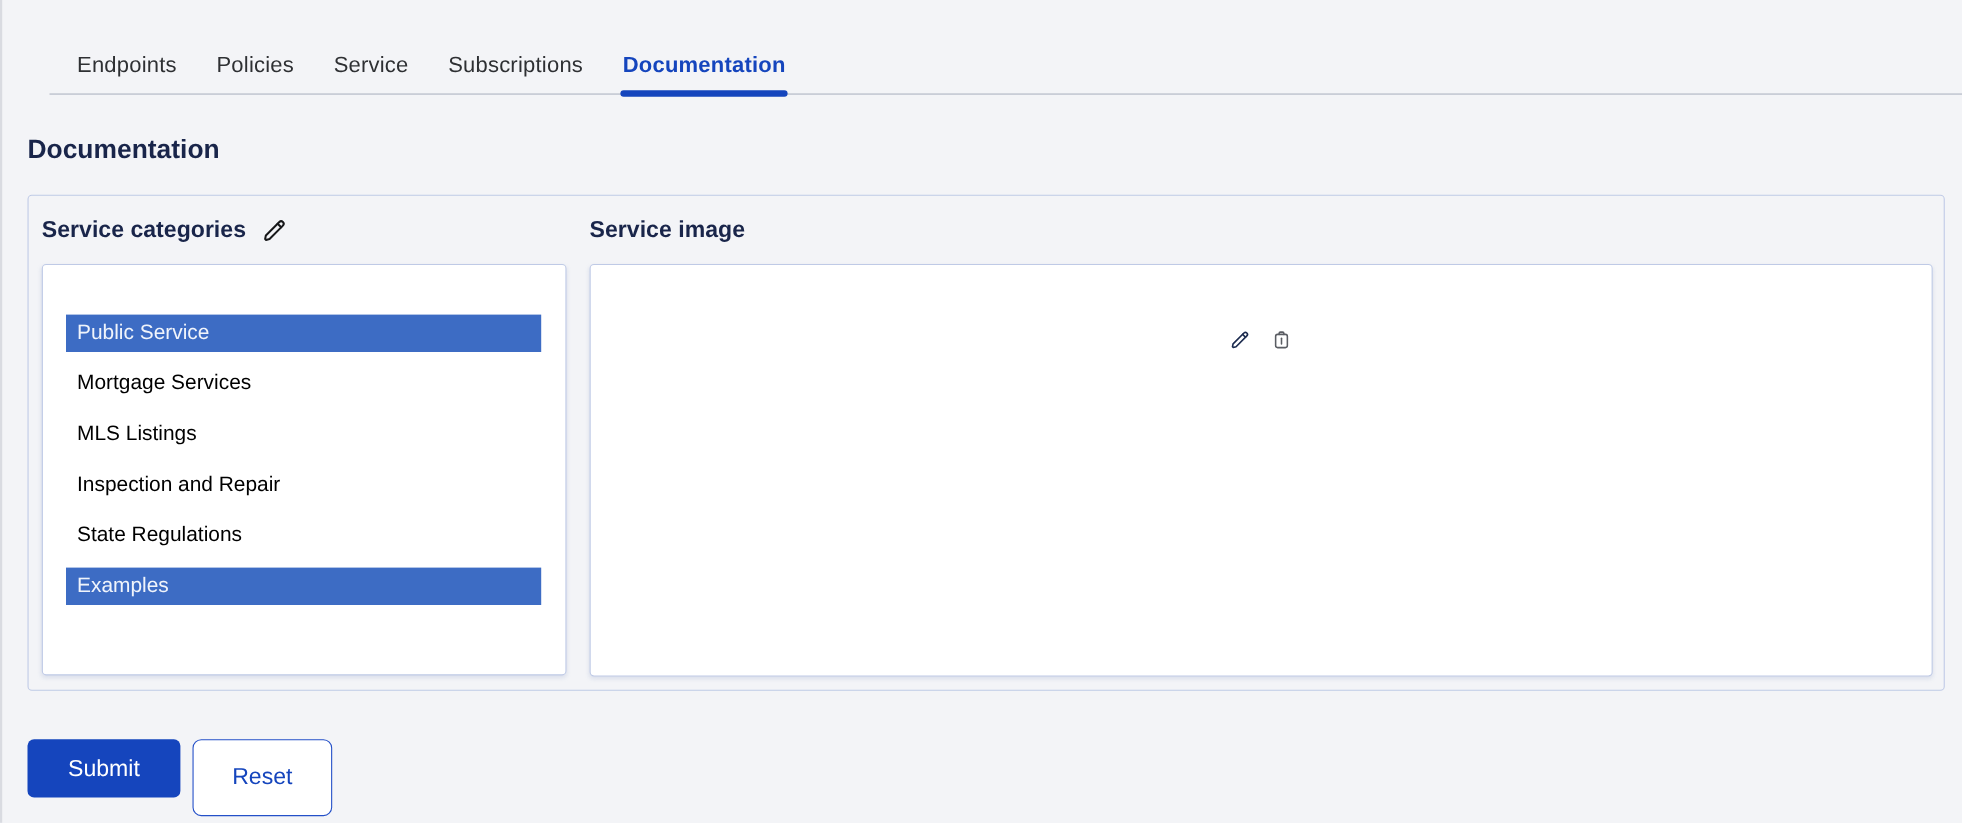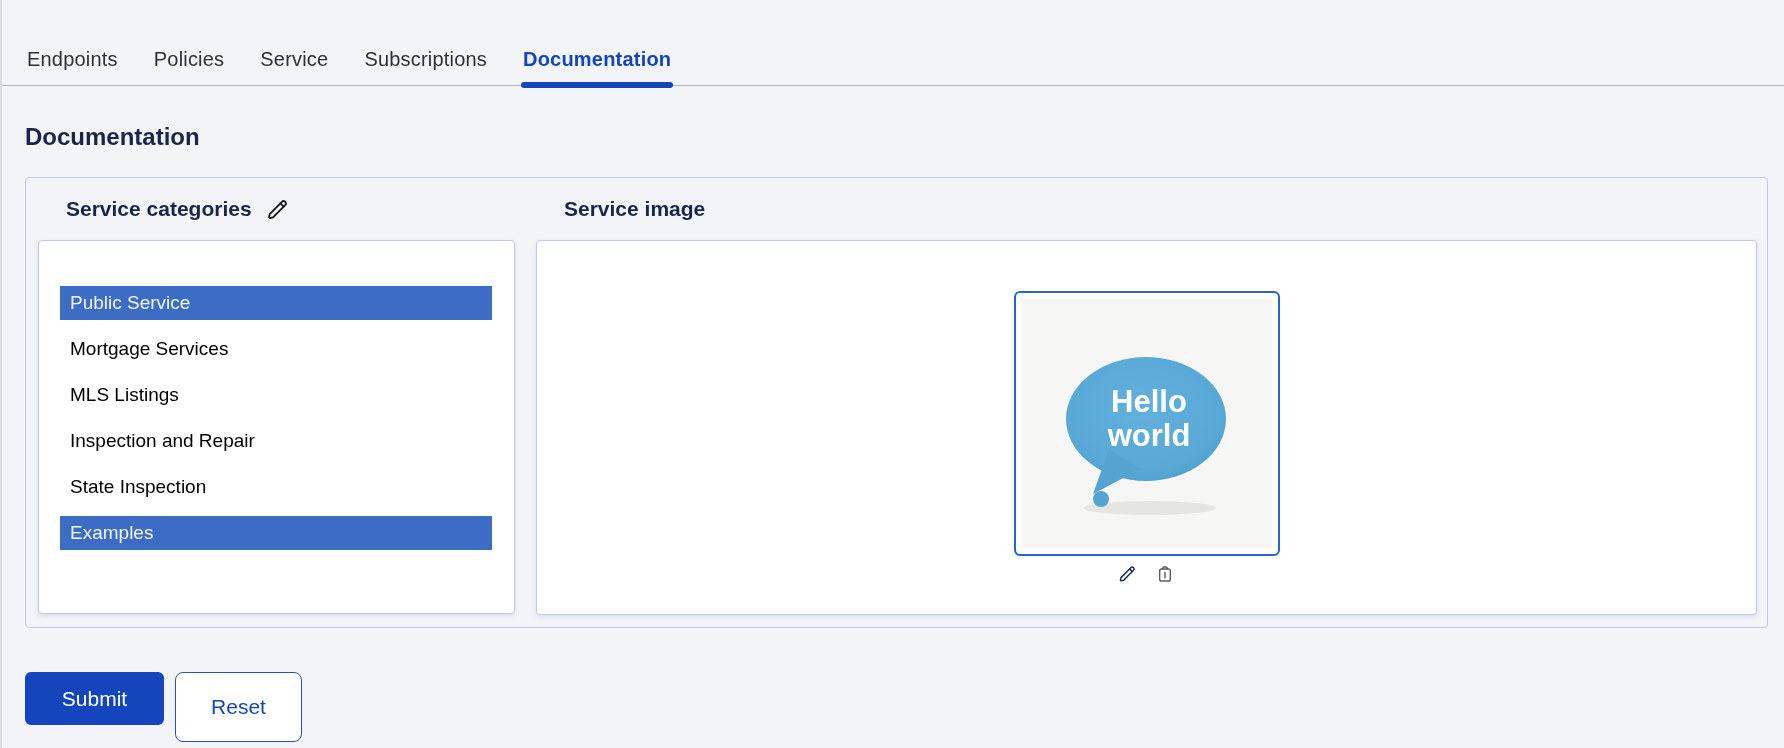--- a/index.html
+++ b/index.html
@@ -12,21 +12,21 @@
     position:relative;
     border-left:2px solid #d9dbe1;
     overflow:hidden;
   }
 
   
   .tabbar {
     height:86px;
     border-bottom:1px solid #aeb4c2;
     display:flex; align-items:flex-end;
-    padding-left:23px; gap:32px;
+    padding-left:23px; gap:32px;margin-left:43px;
   }
   .tab {
     font-size:20px; color:#2e3033;
     padding:0 2px 14px; position:relative; cursor:pointer;
     letter-spacing:.2px;
   }
   .tab.active { color:#1545bd; font-weight:bold; }
   .tab.active::after {
     content:""; position:absolute; left:0; right:0; bottom:-3px;
     height:6px; border-radius:3px; background:#1545bd;
@@ -57,21 +57,21 @@
   }
   .doc-item {
     height:37px; display:flex; align-items:center;
     padding-left:10px; font-size:17px; font-weight:bold; color:#1b2a4e;
     cursor:pointer;
   }
   .doc-item.selected { background:#3d6cc4; }
 
   
   .cats-col { width:500px; flex:none; padding:17px 11px 0 12px; }
-  .col-title-row { display:flex; align-items:center; gap:14px; margin-bottom:17px; height:28px;margin-left:28px; }
+  .col-title-row { display:flex; align-items:center; gap:14px; margin-bottom:17px; height:28px; }
   .col-title { font-size:21px; font-weight:bold; color:#19254a; }
   .title-edit-icon { width:26px; height:26px; color:#17181a; cursor:pointer; }
   .cats-box {
     width:477px; height:374px;
     background:#fff; border:1px solid #bfcae6; border-radius:4px;
     box-shadow:0 2px 4px rgba(120,140,190,.20);
     padding:45px 22px 0 21px;
   }
   .cat-item {
     height:34px; margin-bottom:12px;
@@ -140,49 +140,30 @@
           <path d="M3.6 20.4l2.9-.7L17.7 8.4a2.1 2.1 0 0 0-3-3L3.4 16.7l-.6 2.9.8.8z"></path>
           <path d="M13.3 6.8l3 3"></path>
         </svg>
       </span>
     </div>
     <div class="cats-box">
       <div class="cat-item selected">Public Service</div>
       <div class="cat-item">Mortgage Services</div>
       <div class="cat-item">MLS Listings</div>
       <div class="cat-item">Inspection and Repair</div>
-      <div class="cat-item">State Inspection</div>
+      <div class="cat-item">State Regulations</div>
       <div class="cat-item selected">Examples</div>
     </div>
   </div>
 
   <div class="image-col">
     <div class="col-title-row">
       <span class="col-title">Service image</span>
     </div>
     <div class="image-box">
-      <div class="image-card">
-        <div class="img">
-          <svg viewBox="0 0 250 249" width="100%" height="100%">
-            <defs>
-              <radialGradient id="bubbleGrad" cx="48%" cy="42%" r="65%">
-                <stop offset="0%" stop-color="#63b0dc"></stop>
-                <stop offset="78%" stop-color="#58a8d5"></stop>
-                <stop offset="100%" stop-color="#4d9dca"></stop>
-              </radialGradient>
-            </defs>
-            <ellipse cx="128" cy="209" rx="66" ry="7" fill="#e5e5e2"></ellipse>
-            <ellipse cx="124" cy="120" rx="80" ry="62" fill="url(#bubbleGrad)"></ellipse>
-            <path d="M118 170 L71 195 L87 150 Z" fill="#54a4d2"></path>
-            <circle cx="79" cy="200" r="8" fill="#54a4d2"></circle>
-            <text x="127" y="113" text-anchor="middle" fill="#ffffff" font-size="31" font-weight="bold" font-family="Liberation Sans, sans-serif">Hello</text>
-            <text x="127" y="147" text-anchor="middle" fill="#ffffff" font-size="31" font-weight="bold" font-family="Liberation Sans, sans-serif">world</text>
-          </svg>
-        </div>
-      </div>
       <div class="card-actions">
         <button class="card-action edit" title="">
           <svg viewBox="0 0 24 24" width="21" height="21" fill="none" stroke="currentColor" stroke-width="1.7" stroke-linecap="round" stroke-linejoin="round">
             <path d="M3.6 20.4l2.9-.7L17.7 8.4a2.1 2.1 0 0 0-3-3L3.4 16.7l-.6 2.9.8.8z"></path>
             <path d="M13.3 6.8l3 3"></path>
           </svg>
         </button>
         <button class="card-action delete" title="">
           <svg viewBox="0 0 24 24" width="20" height="20" fill="none" stroke="currentColor" stroke-width="1.7" stroke-linecap="round" stroke-linejoin="round">
             <path d="M9.4 6V4.9c0-.8.6-1.4 1.4-1.4h2.4c.8 0 1.4.6 1.4 1.4V6"></path>

